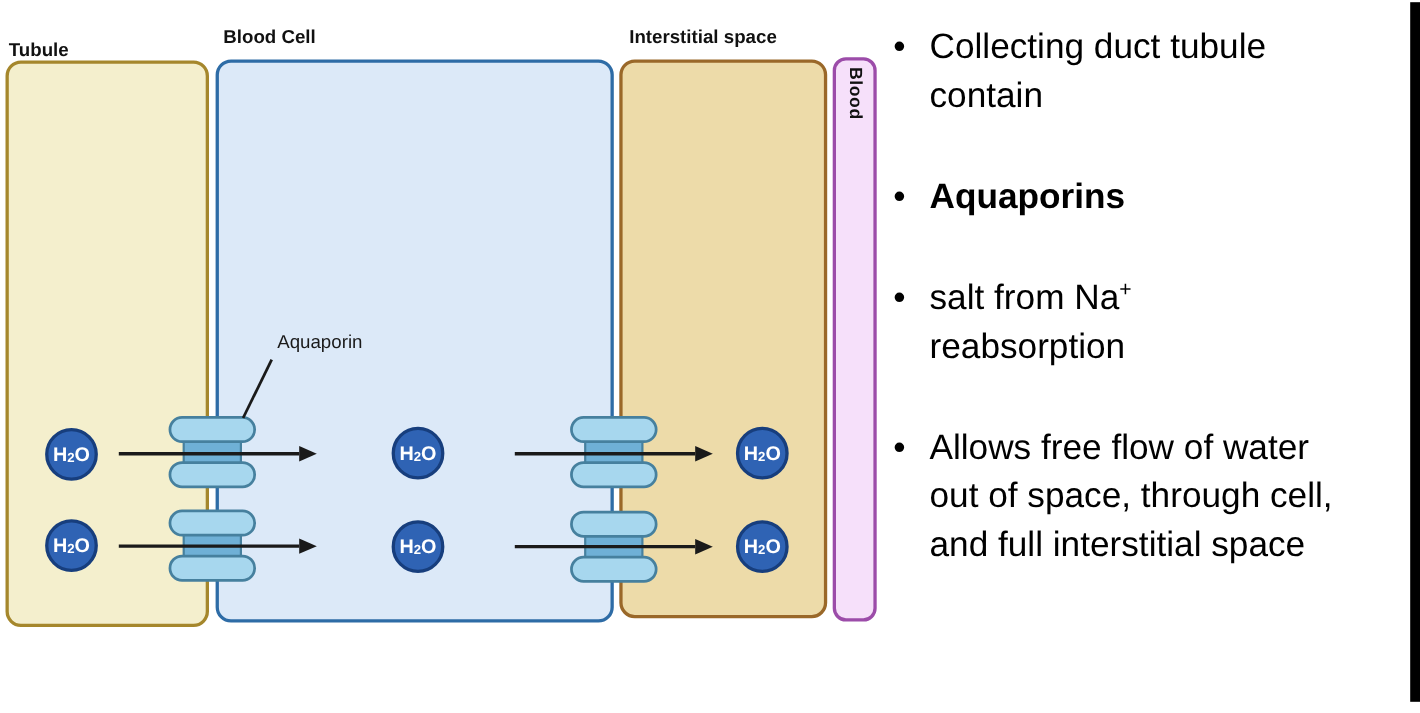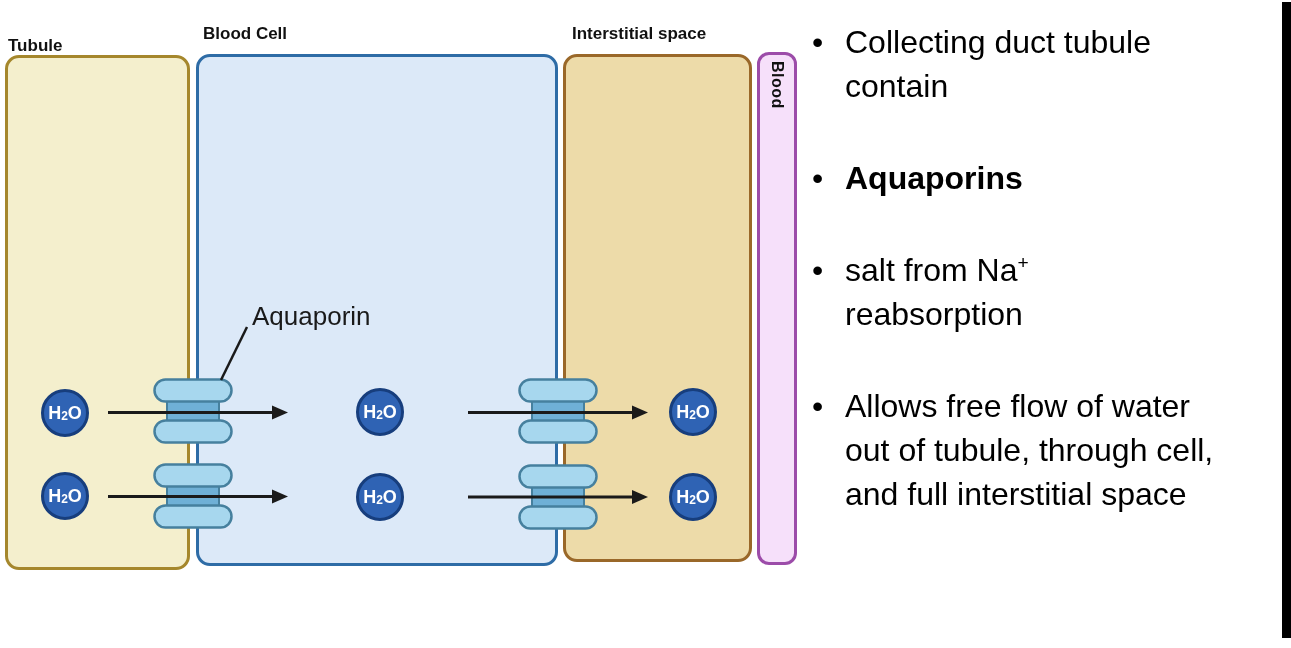--- a/index.html
+++ b/index.html
@@ -23,21 +23,21 @@
   .h2o{
     position:absolute;width:48px;height:48px;box-sizing:border-box;border-radius:50%;
     background:#2f63b4;border:3px solid #173e7d;color:#fff;
     display:flex;align-items:center;justify-content:center;
     font-size:18px;font-weight:600;z-index:3;line-height:1;
   }
   .h2o sub{font-size:12px;line-height:1;transform:translateY(3px);}
   
   .overlay{position:absolute;left:0;top:0;z-index:2;}
   
-  .aq-label{position:absolute;left:252px;top:301px;font-size:26px;color:#1a1a1a;z-index:4;}
+  .aq-label{position:absolute;left:252px;top:301px;font-size:17px;color:#1a1a1a;z-index:4;}
   
   .edge-bar{position:absolute;left:1282px;top:2px;width:9px;height:636px;background:#000;}
   
   .notes{position:absolute;left:812px;top:20px;width:472px;font-size:32px;line-height:44px;color:#000;}
   .note{position:relative;padding-left:33px;margin-bottom:48px;}
   .note .dot{position:absolute;left:0;top:0;}
   .note.bold{font-weight:bold;}
   .note sup{font-size:60%;vertical-align:super;line-height:0;}
 </style>
 </head>
@@ -134,19 +134,19 @@
       <div>Aquaporins</div>
     </div>
     <div class="note">
       <span class="dot">•</span>
       <div><span>salt from Na</span><sup>+</sup></div>
       <div>reabsorption</div>
     </div>
     <div class="note">
       <span class="dot">•</span>
       <div>Allows free flow of water</div>
-      <div>out of tubule, through cell,</div>
+      <div>out of space, through cell,</div>
       <div>and full interstitial space</div>
     </div>
   </div>
 
   <div class="edge-bar"></div>
 </div>
 
 </body></html>

